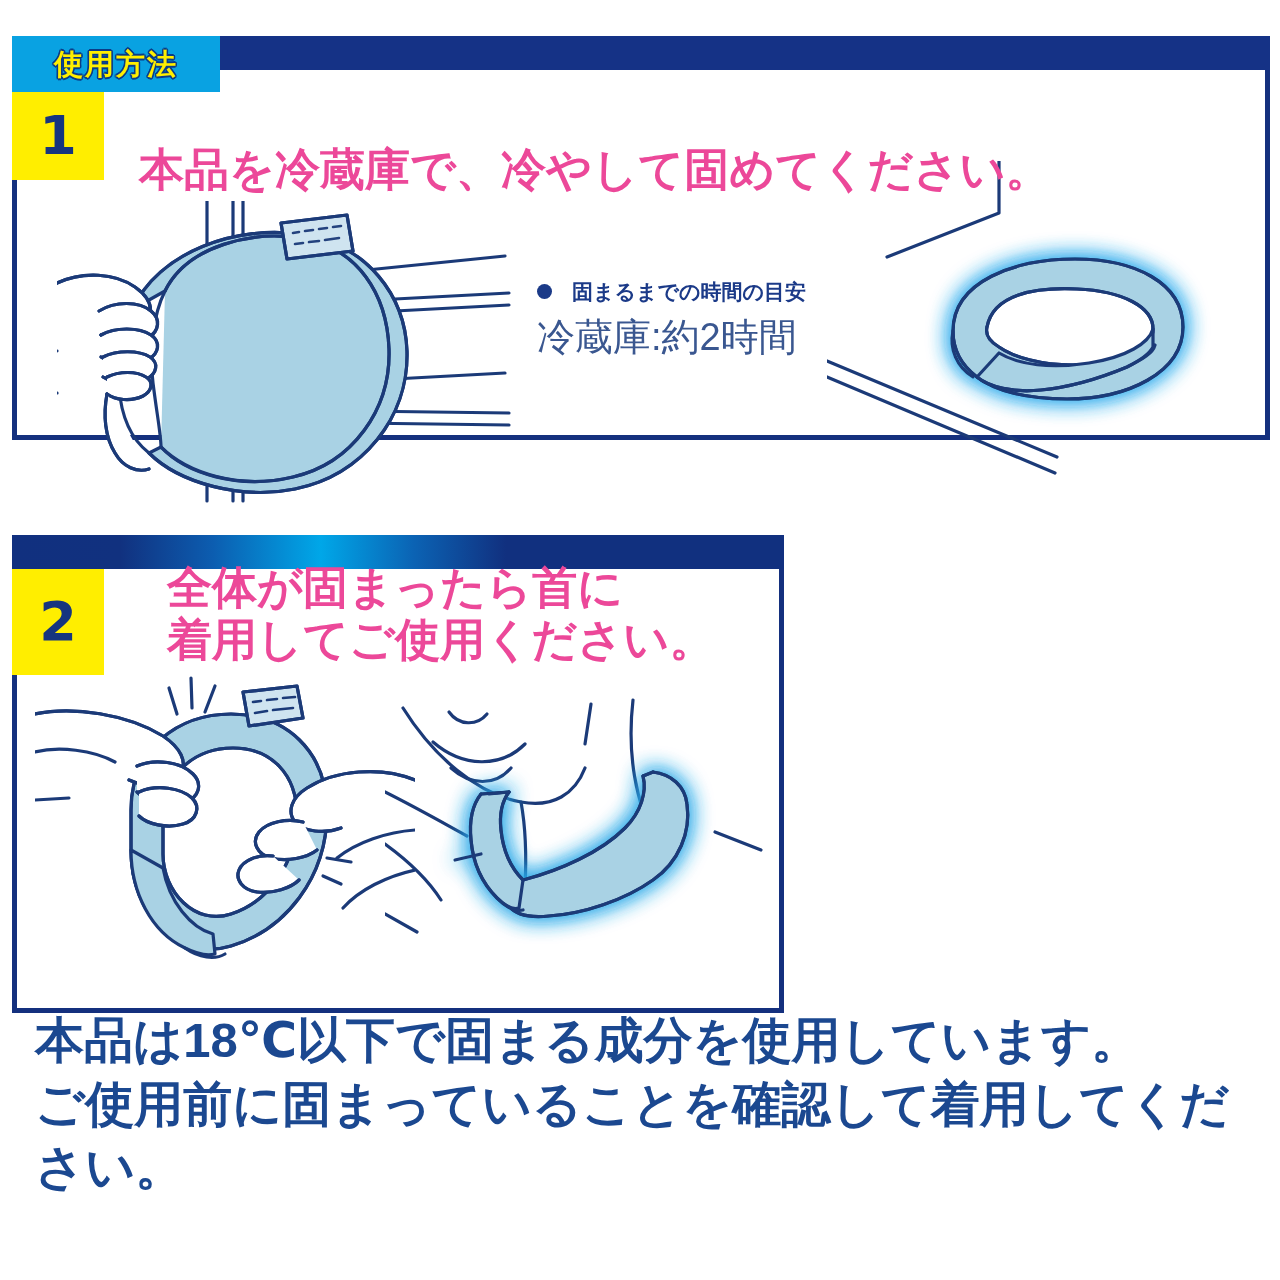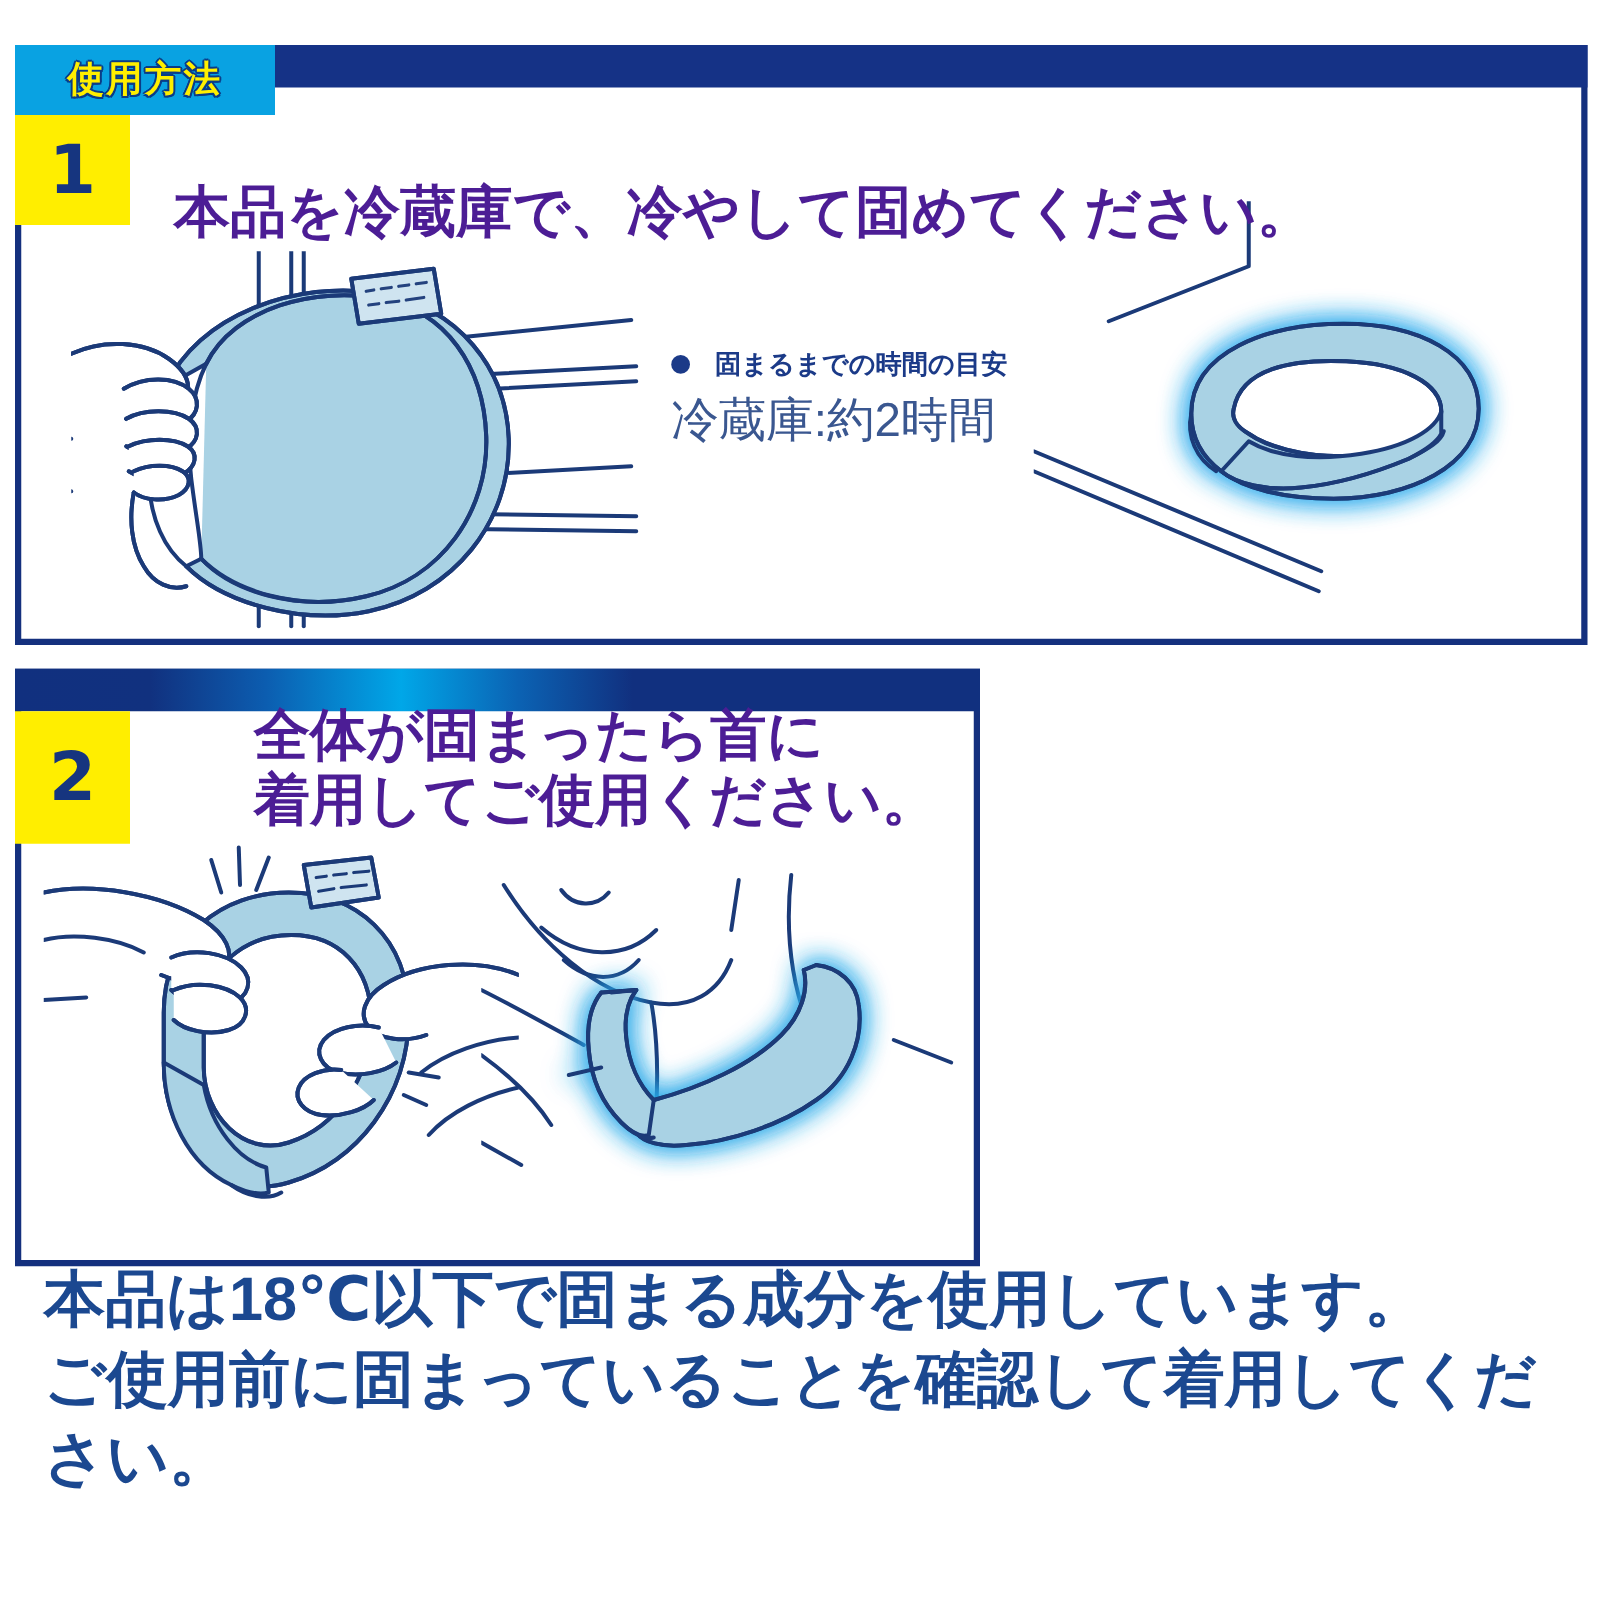--- a/index.html
+++ b/index.html
@@ -23,21 +23,21 @@
     position:absolute;
     left:-5px;right:-5px;top:-5px;
     height:34px;
     background:#153286;
   }
   .panel-topbar.grad{
     background:linear-gradient(90deg,#11307f 0%,#11317f 14%,#0c5db0 26%,#00a7e8 40%,#0b63b4 52%,#11307f 64%,#11307f 100%);
   }
 
   
-  #panel1{left:12px;top:36px;width:1258px;height:480px;}
+  #panel1{left:12px;top:36px;width:1258px;height:404px;}
 
   .header-tab{
     position:absolute;
     left:-5px;top:-5px;
     width:208px;height:56px;
     background:#09a2e2;
     display:flex;align-items:center;justify-content:center;
   }
   .header-tab .tab-text{
     color:#ffef00;
@@ -60,21 +60,21 @@
     font-size:54px;
     font-weight:bold;
     line-height:1;
     font-family:"DejaVu Sans",sans-serif;
   }
   #badge1{left:-5px;top:51px;width:92px;height:88px;}
   #badge2{left:-5px;top:29px;width:92px;height:106px;}
 
   .step-text{
     position:absolute;
-    color:#4c1d95;
+    color:#ec4899;
     font-weight:bold;
     line-height:1.16;
     letter-spacing:0px;
     white-space:pre-line;
   }
 
   
   .note-wrap{position:absolute;left:520px;top:240px;}
   .note-small{
     color:#1b3a88;font-weight:bold;font-size:21px;line-height:1;
@@ -368,18 +368,18 @@
         <path d="M124 128 C118 136 114 148 116 166 C118 186 126 204 138 216"></path>
         <path d="M96 130 L124 128"></path>
         <path d="M268 108 L258 112"></path>
 
         <path d="M70 196 L96 190"></path>
         <path d="M104 130 L124 128"></path>
       </g>
     </svg>
   </div>
 
-  <div class="step-text" id="step2-text-holder" style="left:150px;top:22px;font-size:45px;margin-left:36px;">全体が固まったら首に
+  <div class="step-text" id="step2-text-holder" style="left:150px;top:22px;font-size:45px;">全体が固まったら首に
 着用してご使用ください。</div>
 </div>
 
 <div id="bottom-text">本品は18℃以下で固まる成分を使用しています。
 ご使用前に固まっていることを確認して着用してください。</div>
 
 </body></html>

